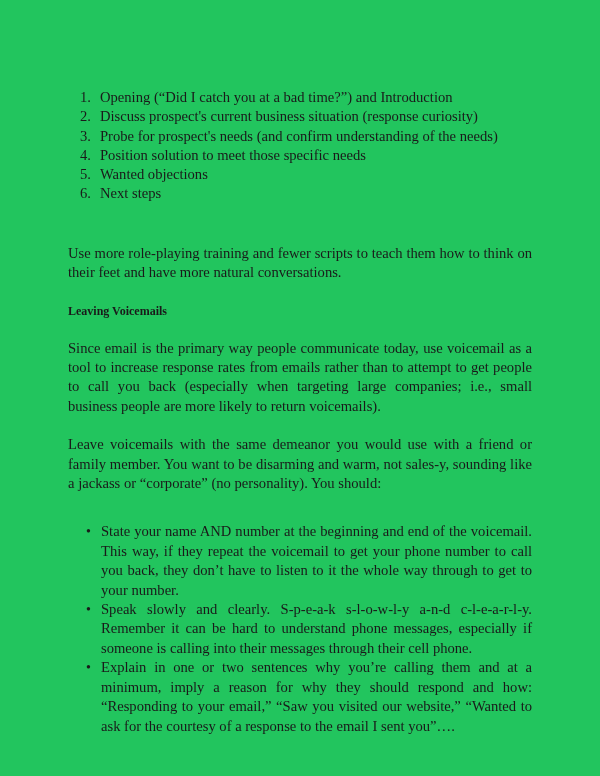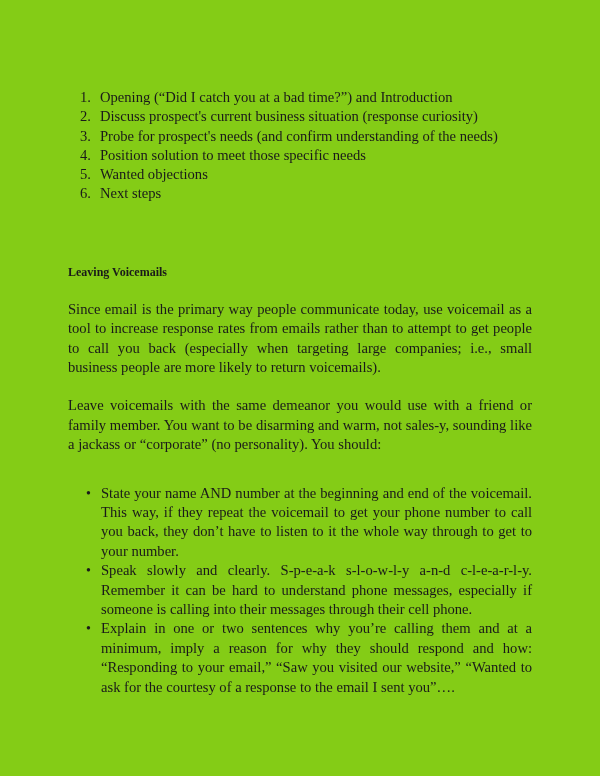--- a/index.html
+++ b/index.html
@@ -12,21 +12,21 @@
     background: #ffffff;
     font-family: "Liberation Serif", "DejaVu Serif", serif;
     color: #1a1a1a;
     overflow: hidden;
   }
 
   .page {
     position: relative;
     width: 600px;
     height: 776px;
-    background: #84cc16;
+    background: #22c55e;
     box-sizing: border-box;
   }
 
   .content {
     position: absolute;
     left: 68px;
     top: 88px;
     width: 464px;
   }
 
@@ -115,20 +115,21 @@
       <li>Position solution to meet those specific needs</li>
       <li>Wanted objections</li>
       <li>Next steps</li>
     </ol>
 
     <div class="gap-after-list"></div>
 
 
     <div class="gap-para"></div>
 
+    <p class="body-para">Use more role-playing training and fewer scripts to teach them how to think on their feet and have more natural conversations.</p>
 
     <div class="gap-before-heading"></div>
 
     <h2 class="section-heading">Leaving Voicemails</h2>
 
     <div class="gap-after-heading"></div>
 
     <p class="body-para">Since email is the primary way people communicate today, use voicemail as a tool to increase response rates from emails rather than to attempt to get people to call you back (especially when targeting large companies; i.e., small business people are more likely to return voicemails).</p>
 
     <div class="gap-para"></div>

